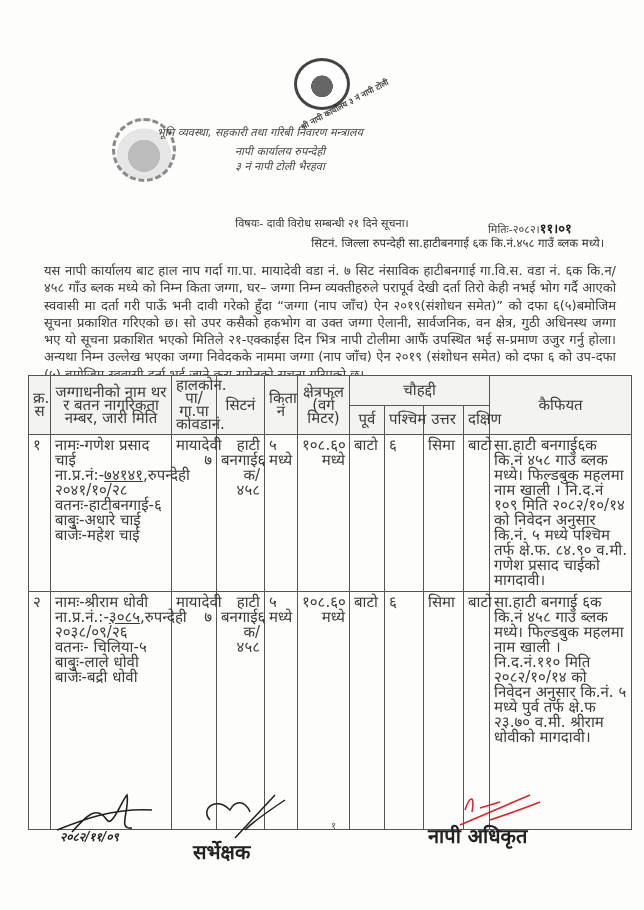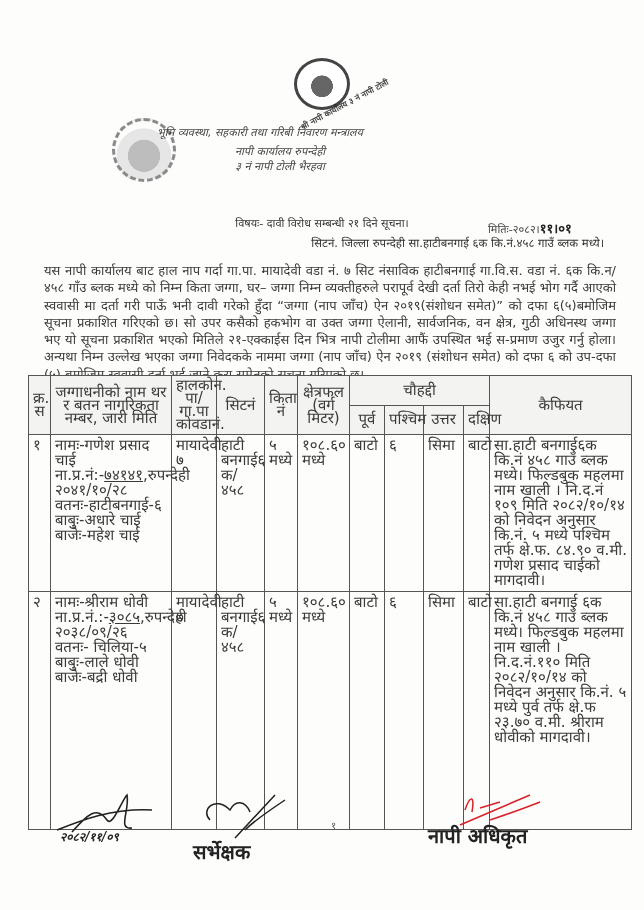--- a/index.html
+++ b/index.html
@@ -32,21 +32,21 @@
     left:44px; top:262px; width:572px; font-size:13px; line-height:17.3px; color:#3b3b3b;
     text-align:justify;
   }
   table.grid {
     position:absolute; left:28px; top:375px; width:603px; border-collapse:collapse;
     font-size:15px; color:#3a3a3a; table-layout:fixed;
   }
   table.grid th, table.grid td { border:1px solid #555; vertical-align:top; padding:3px 4px; }
   table.grid th { font-weight:normal; text-align:center; vertical-align:middle; background:#f3f3f1; line-height:13px; }
   table.grid td { line-height:15px; }
-  td.center { text-align:left; }
+  td.center { text-align:right; }
   td.remarks { line-height:16px; }
   .u { text-decoration:underline; }
   .sig { font-family:"DejaVu Serif",serif; color:#1e1e1e; }
   .sig-1 { left:52px; top:790px; width:110px; height:50px; }
   .sig-2 { left:190px; top:790px; width:110px; height:50px; }
   .sig-3 { left:420px; top:790px; width:130px; height:50px; }
   .sig-date { left:60px; top:828px; font-size:12px; font-style:italic; color:#222;font-weight:bold; }
   .role { font-size:20px; font-weight:bold; color:#222; }
   .role.surveyor { left:193px; top:826px;margin-top:12px; }
   .role.officer { left:428px; top:822px; }

